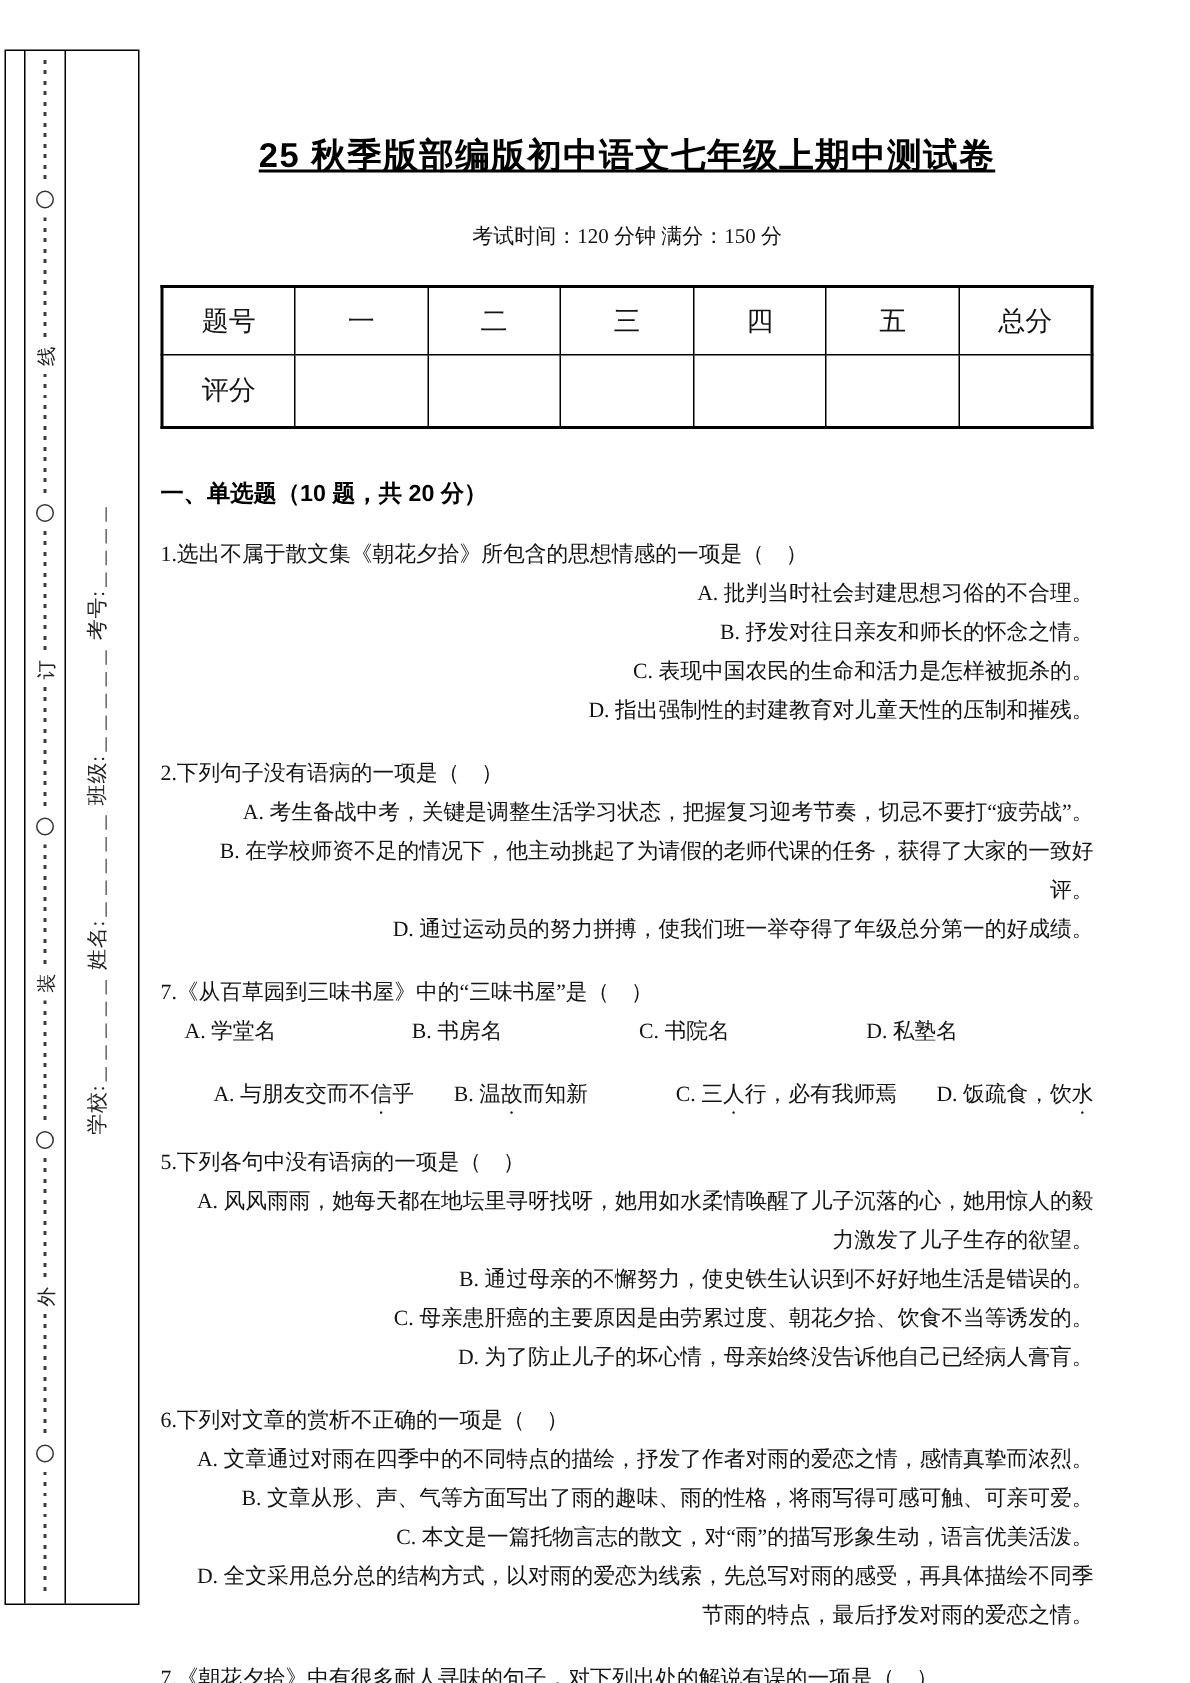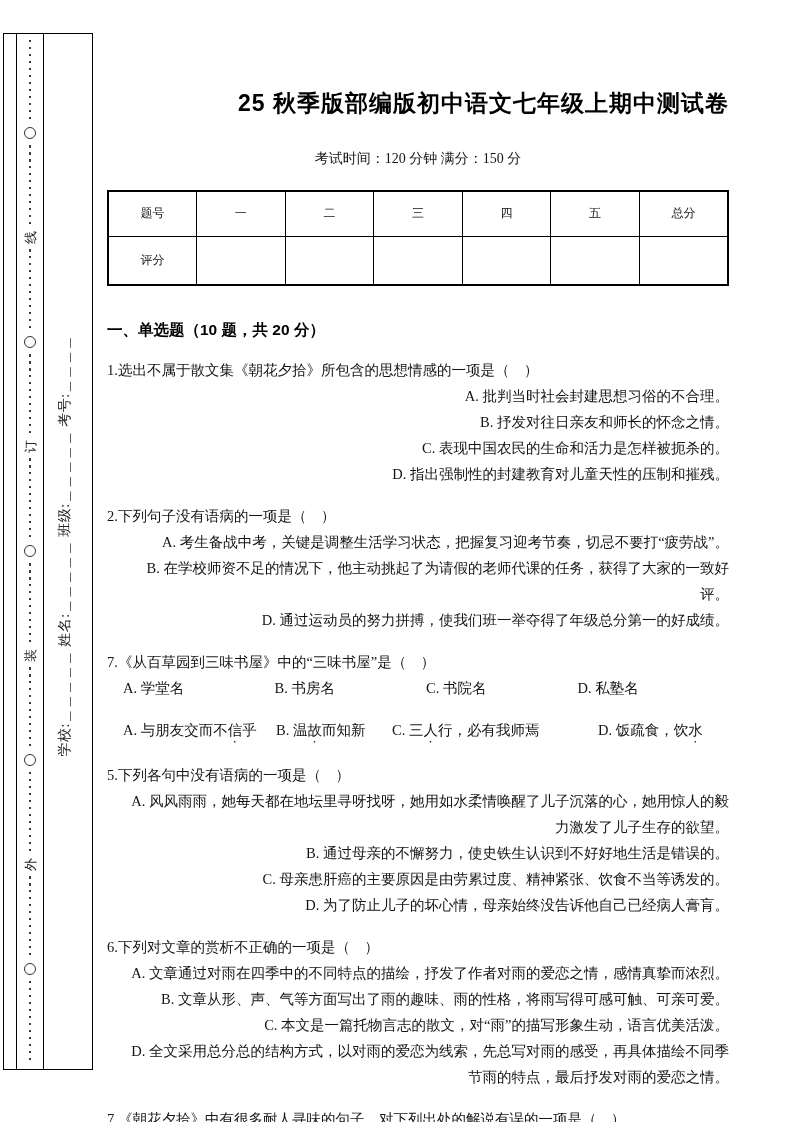--- a/index.html
+++ b/index.html
@@ -26,44 +26,44 @@
   .bc { width:12px; height:12px; border:1px solid #333; border-radius:50%; flex:0 0 auto; margin:2px 0; }
   .bch { flex:0 0 auto; font-size:13px; line-height:15px; color:#222; transform:rotate(-90deg); }
   .stu-fields {
     position:absolute; left:-173px; top:502px; width:470px; height:20px;
     transform:rotate(-90deg); text-align:center;
     font-size:14px; letter-spacing:0.5px; color:#222; white-space:nowrap;
   }
   
   .content { position:absolute; left:107px; top:0; width:622px; }
   .title {
-    margin-top:88px; text-align:right;
+    margin-top:88px; text-align:center;
     font-family:"Liberation Sans","DejaVu Sans",sans-serif;
-    font-weight:bold; font-size:23px; line-height:30px; letter-spacing:1px; color:#000;
+    font-weight:bold; font-size:23px; line-height:30px; letter-spacing:1px; color:#000;text-decoration:underline;
   }
   .subtitle { margin-top:31px; text-align:center; font-size:14px; line-height:20px; }
   table.score {
     margin-top:21px; width:622px; border-collapse:collapse; table-layout:fixed;
     border:2px solid #000;
   }
   table.score td {
     border:1px solid #000; text-align:center; vertical-align:middle;
-    font-size:12px; padding:0;
+    font-size:18px; padding:0;
   }
   tr.r1 { height:45px; } tr.r2 { height:49px; }
   .sec-head {
     margin-top:33px;
     font-family:"Liberation Sans","DejaVu Sans",sans-serif;
     font-weight:bold; font-size:15.5px; line-height:22px; color:#000;
   }
   .qa { margin-top:16px; font-size:14.5px; line-height:26px; }
   .stem { }
   .opt { padding-left:16px;text-align:right; }
   .opt-row4 { display:grid; grid-template-columns:repeat(4,1fr); padding-left:16px; }
-  .opt-row-q4 { display:grid; grid-template-columns:153px 116px 206px 1fr; padding-left:16px; }
+  .opt-row-q4 { display:grid; grid-template-columns:153px 116px 206px 1fr; padding-left:16px;text-align:right; }
   .dot-em {
     -webkit-text-emphasis:filled dot; -webkit-text-emphasis-position:under;
     text-emphasis:filled dot; text-emphasis-position:under right;
   }
   .footer { margin-top:18px; text-align:center; font-size:13px; letter-spacing:1px; }
 </style>
 </head>
 <body>
 
 <div class="seal-box">
@@ -156,21 +156,21 @@
       <span><span>B. 温</span><span class="dot-em">故</span><span>而知新</span></span>
       <span><span>C. 三</span><span class="dot-em">人</span><span>行，必有我师焉</span></span>
       <span><span>D. 饭疏食，饮</span><span class="dot-em">水</span><span></span></span>
     </div>
   </div>
 
   <div class="qa">
     <div class="stem">5.下列各句中没有语病的一项是（　）</div>
     <div class="opt">A. 风风雨雨，她每天都在地坛里寻呀找呀，她用如水柔情唤醒了儿子沉落的心，她用惊人的毅力激发了儿子生存的欲望。</div>
     <div class="opt">B. 通过母亲的不懈努力，使史铁生认识到不好好地生活是错误的。</div>
-    <div class="opt">C. 母亲患肝癌的主要原因是由劳累过度、精神紧张、饮食不当等诱发的。</div>
+    <div class="opt">C. 母亲患肝癌的主要原因是由劳累过度、朝花夕拾、饮食不当等诱发的。</div>
     <div class="opt">D. 为了防止儿子的坏心情，母亲始终没告诉他自己已经病人膏肓。</div>
   </div>
 
   <div class="qa">
     <div class="stem">6.下列对文章的赏析不正确的一项是（　）</div>
     <div class="opt">A. 文章通过对雨在四季中的不同特点的描绘，抒发了作者对雨的爱恋之情，感情真挚而浓烈。</div>
     <div class="opt">B. 文章从形、声、气等方面写出了雨的趣味、雨的性格，将雨写得可感可触、可亲可爱。</div>
     <div class="opt">C. 本文是一篇托物言志的散文，对“雨”的描写形象生动，语言优美活泼。</div>
     <div class="opt">D. 全文采用总分总的结构方式，以对雨的爱恋为线索，先总写对雨的感受，再具体描绘不同季节雨的特点，最后抒发对雨的爱恋之情。</div>
   </div>

